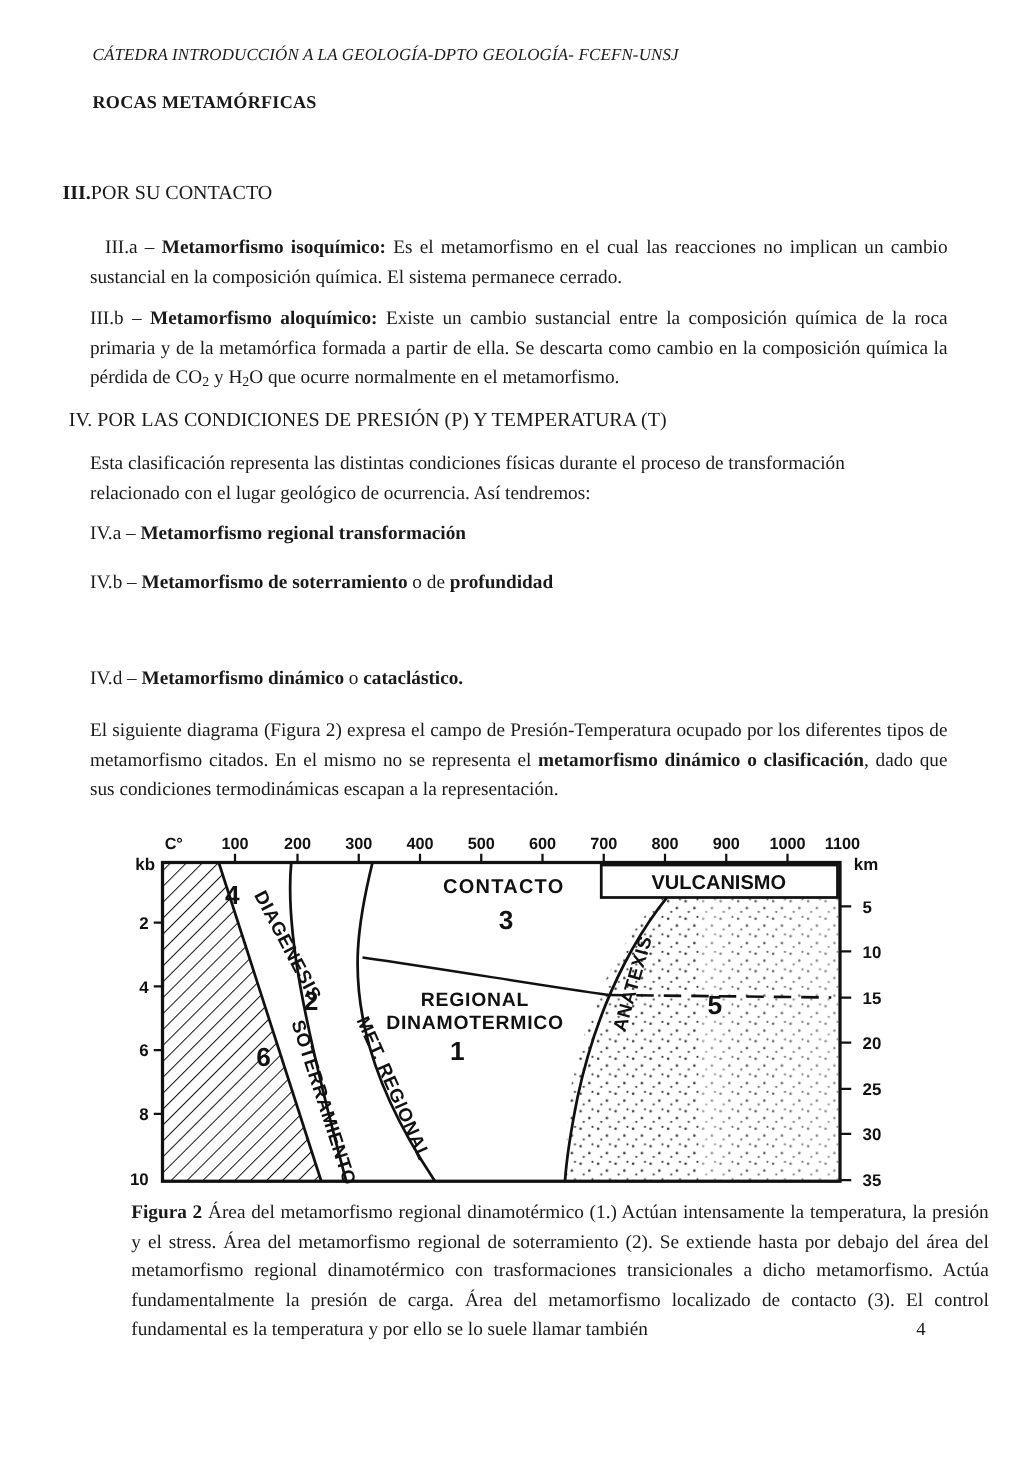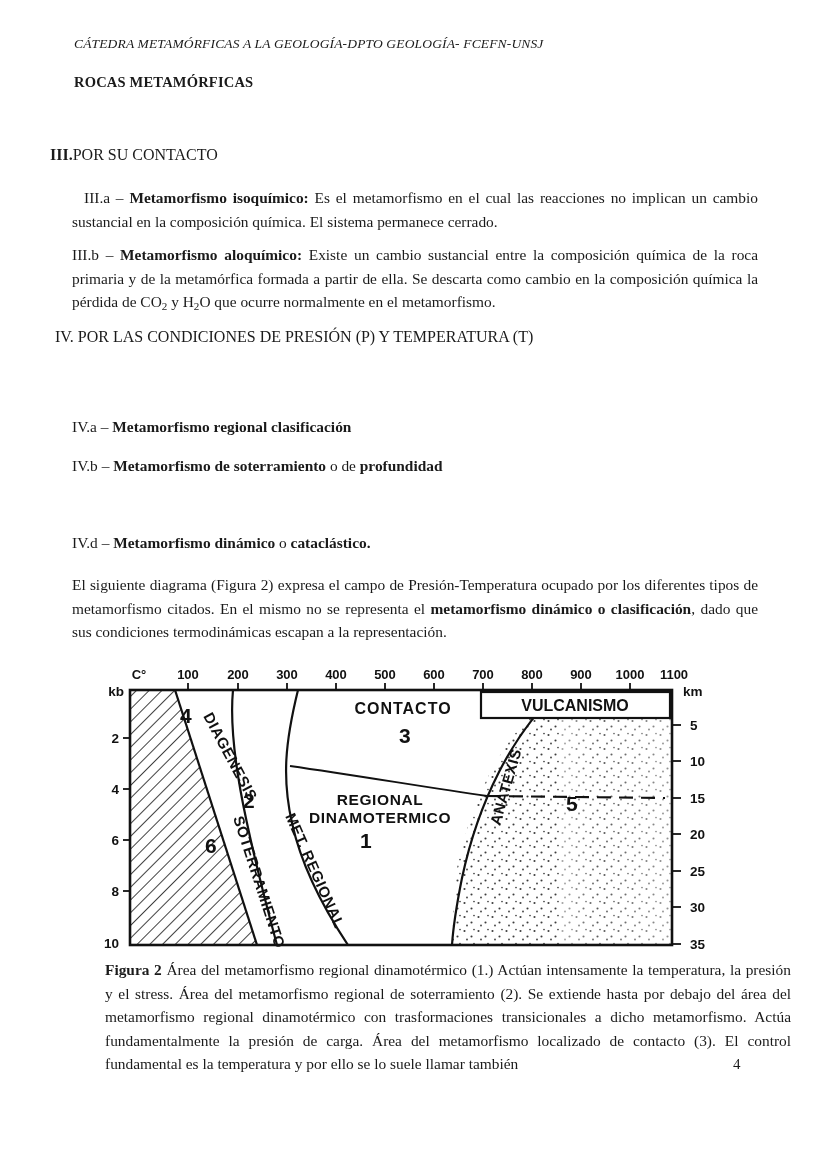--- a/index.html
+++ b/index.html
@@ -106,42 +106,43 @@
     left: 733px;
     top: 1056px;
     font-size: 15px;
   }
 </style>
 </head>
 <body>
 
 <div class="page">
 
-  <div class="doc-header">CÁTEDRA METAMÓRFICAS A LA GEOLOGÍA-DPTO GEOLOGÍA- FCEFN-UNSJ</div>
+  <div class="doc-header">CÁTEDRA INTRODUCCIÓN A LA GEOLOGÍA-DPTO GEOLOGÍA- FCEFN-UNSJ</div>
   <div class="doc-subtitle">ROCAS METAMÓRFICAS</div>
 
   <div class="sec-head" id="sec3-head">
     <span class="num">III.</span><span>POR SU CONTACTO</span>
   </div>
 
   <div class="para" id="p-iiia">
     <span>III.a – </span><b>Metamorfismo isoquímico:</b><span> Es el metamorfismo en el cual las reacciones no implican un cambio sustancial en la composición química. El sistema permanece cerrado.</span>
   </div>
 
   <div class="para" id="p-iiib">
     <span>III.b – </span><b>Metamorfismo aloquímico:</b><span> Existe un cambio sustancial entre la composición química de la roca primaria y de la metamórfica formada a partir de ella. Se descarta como cambio en la composición química la pérdida de CO</span><sub>2</sub><span> y H</span><sub>2</sub><span>O que ocurre normalmente en el metamorfismo.</span>
   </div>
 
   <div class="sec-head" id="sec4-head">
     <span>IV. </span><span>POR LAS CONDICIONES DE PRESIÓN (P) Y TEMPERATURA (T)</span>
   </div>
 
+  <div class="para" id="p-iv-intro">Esta clasificación representa las distintas condiciones físicas durante el proceso de transformación relacionado con el lugar geológico de ocurrencia. Así tendremos:</div>
 
   <div class="item" id="item-a">
-    <span>IV.a – </span><b>Metamorfismo regional clasificación</b>
+    <span>IV.a – </span><b>Metamorfismo regional transformación</b>
   </div>
   <div class="item" id="item-b">
     <span>IV.b – </span><b>Metamorfismo de soterramiento</b><span> o de </span><b>profundidad</b>
   </div>
   <div class="item" id="item-d">
     <span>IV.d – </span><b>Metamorfismo dinámico</b><span> o </span><b>cataclástico.</b>
   </div>
 
   <div class="para" id="p-diagram-intro">
     <span>El siguiente diagrama (Figura 2) expresa el campo de Presión-Temperatura ocupado por los diferentes tipos de metamorfismo citados. En el mismo no se representa el </span><b>metamorfismo dinámico o clasificación</b><span>, dado que sus condiciones termodinámicas escapan a la representación.</span>

